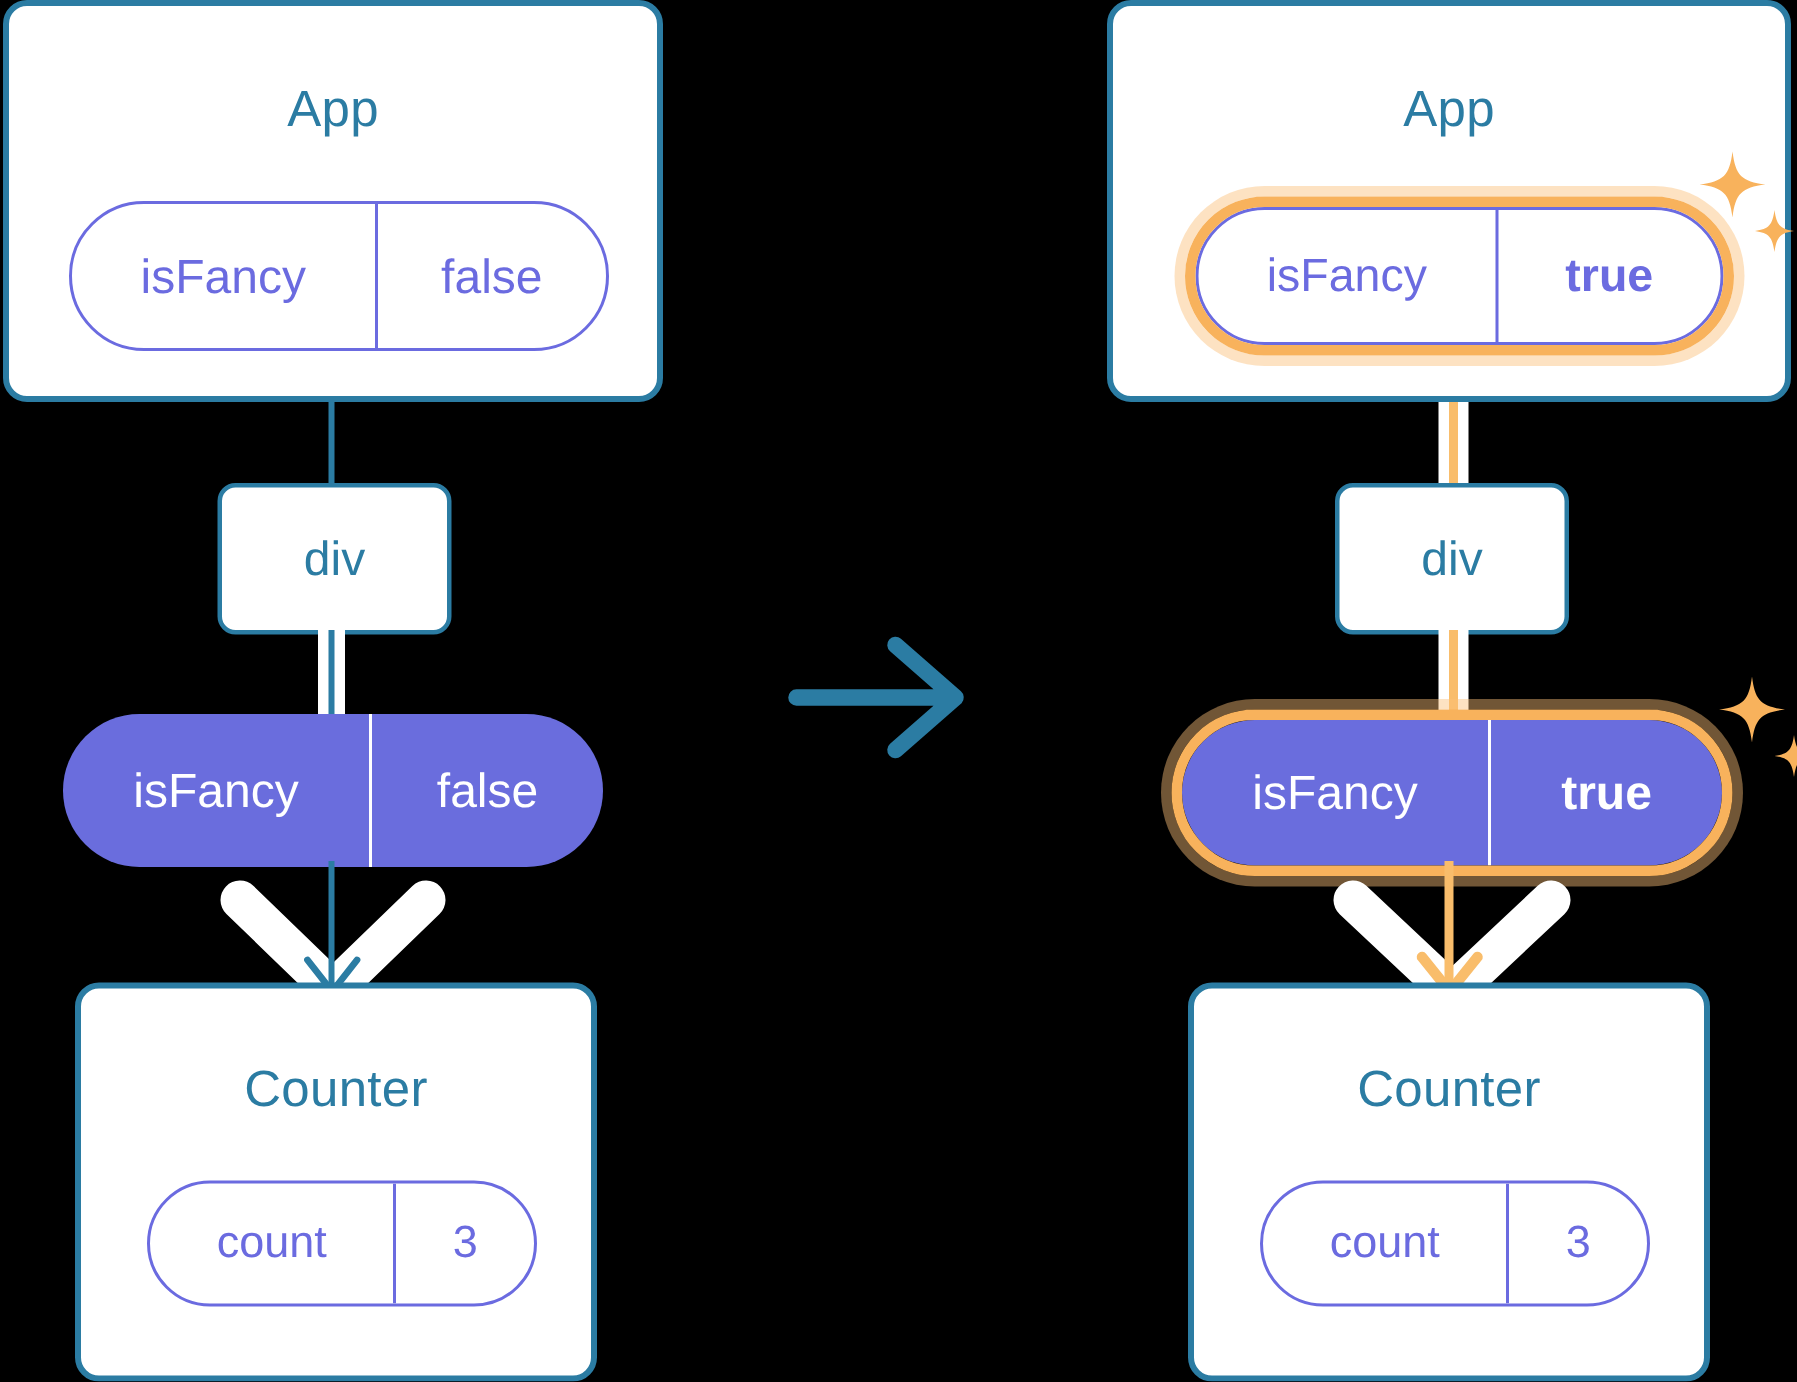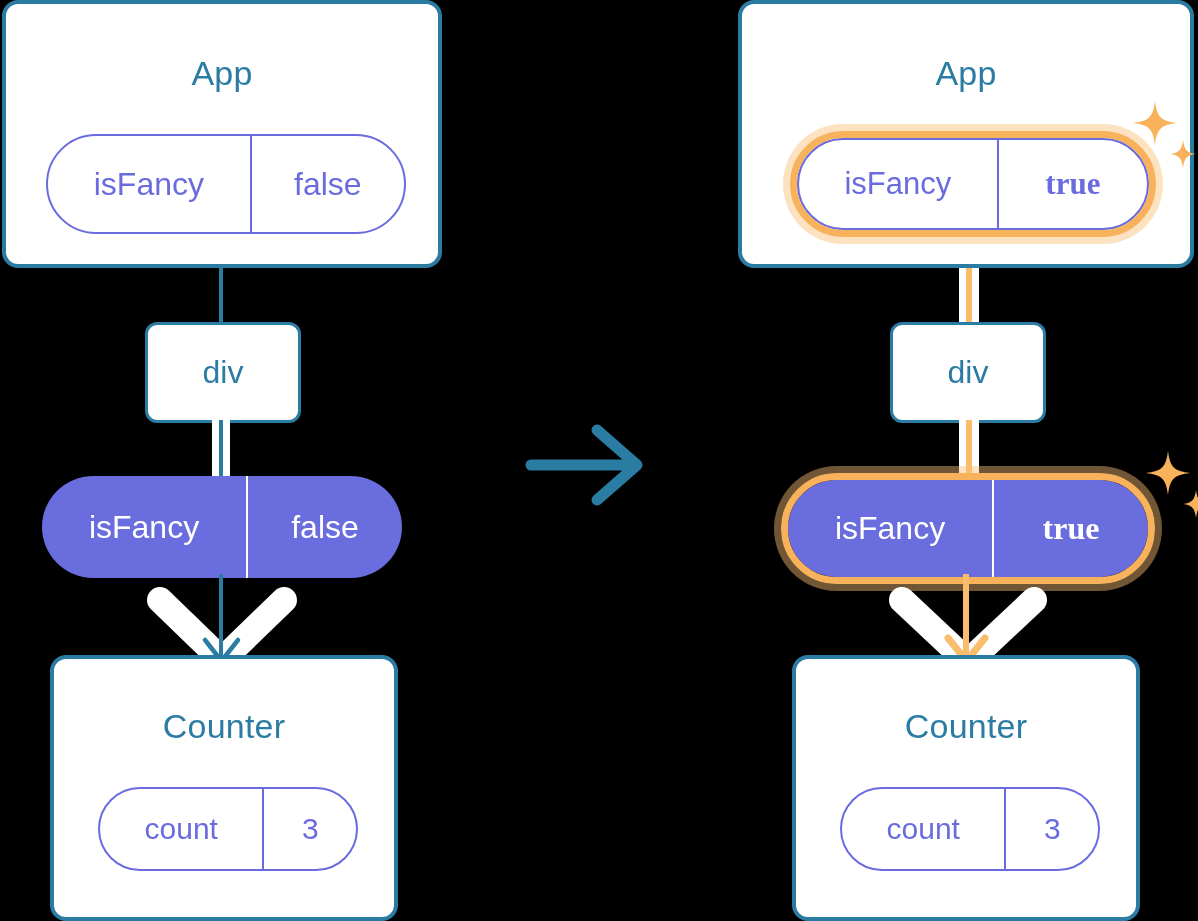--- a/index.html
+++ b/index.html
@@ -17,21 +17,21 @@
 
   
   .pill{position:absolute;display:flex;align-items:center;box-sizing:border-box;border-radius:999px;overflow:hidden;}
   .pill .k,.pill .v{display:flex;align-items:center;justify-content:center;height:100%;box-sizing:border-box;}
   .pill.outline{background:#fff;border:2px solid #6b6be0;}
   .pill.outline .k{color:#6b6be0;border-right:2px solid #6b6be0;}
   .pill.outline .v{color:#6b6be0;}
   .pill.filled{background:#6a6ddd;}
   .pill.filled .k{color:#fff;border-right:2px solid #fff;}
   .pill.filled .v{color:#fff;}
-  .v.bold{font-weight:bold;font-family:Liberation Serif, serif;}
+  .v.bold{font-weight:bold;}
 
   
   .ring{position:absolute;border-radius:999px;border:7px solid #f8b25c;
         box-shadow:0 0 0 7px rgba(250,190,120,.45);box-sizing:border-box;pointer-events:none;}
 
   
   .vline{position:absolute;width:4px;background:#2b7ca3;}
   .vline.fade{background:linear-gradient(180deg,#cfe3ec,#cfe3ec);}
   .vline.amber{background:#f9bd6b;}
   .vline.amberfade{background:linear-gradient(180deg,#fde6c6,#fbd7a5);}

